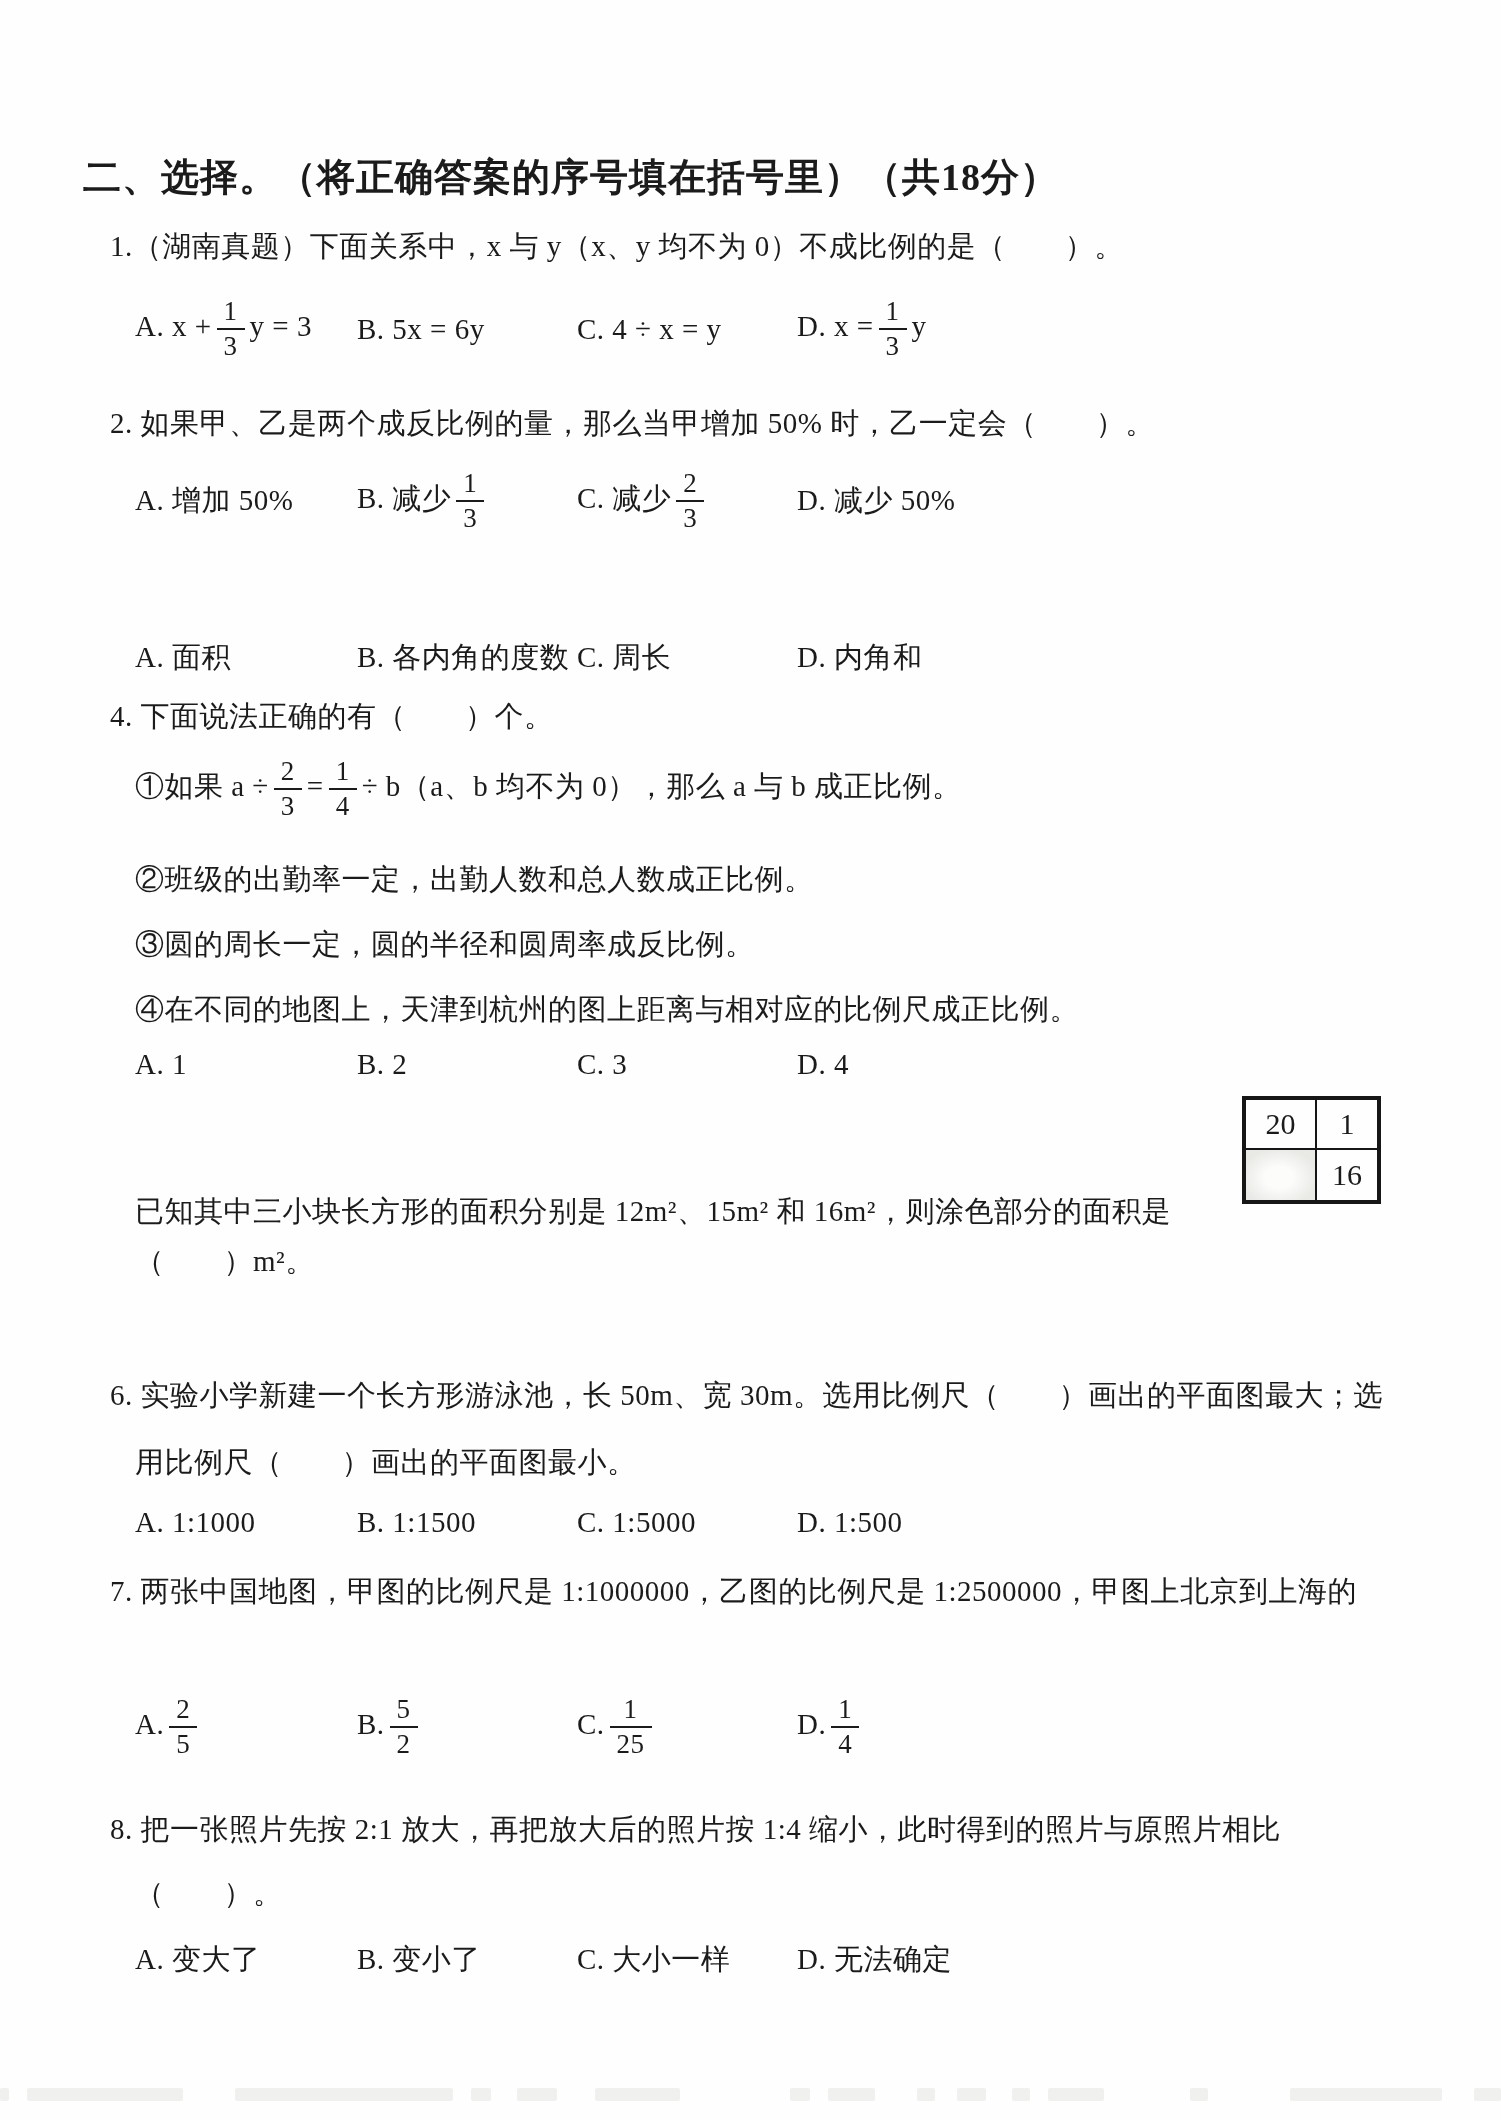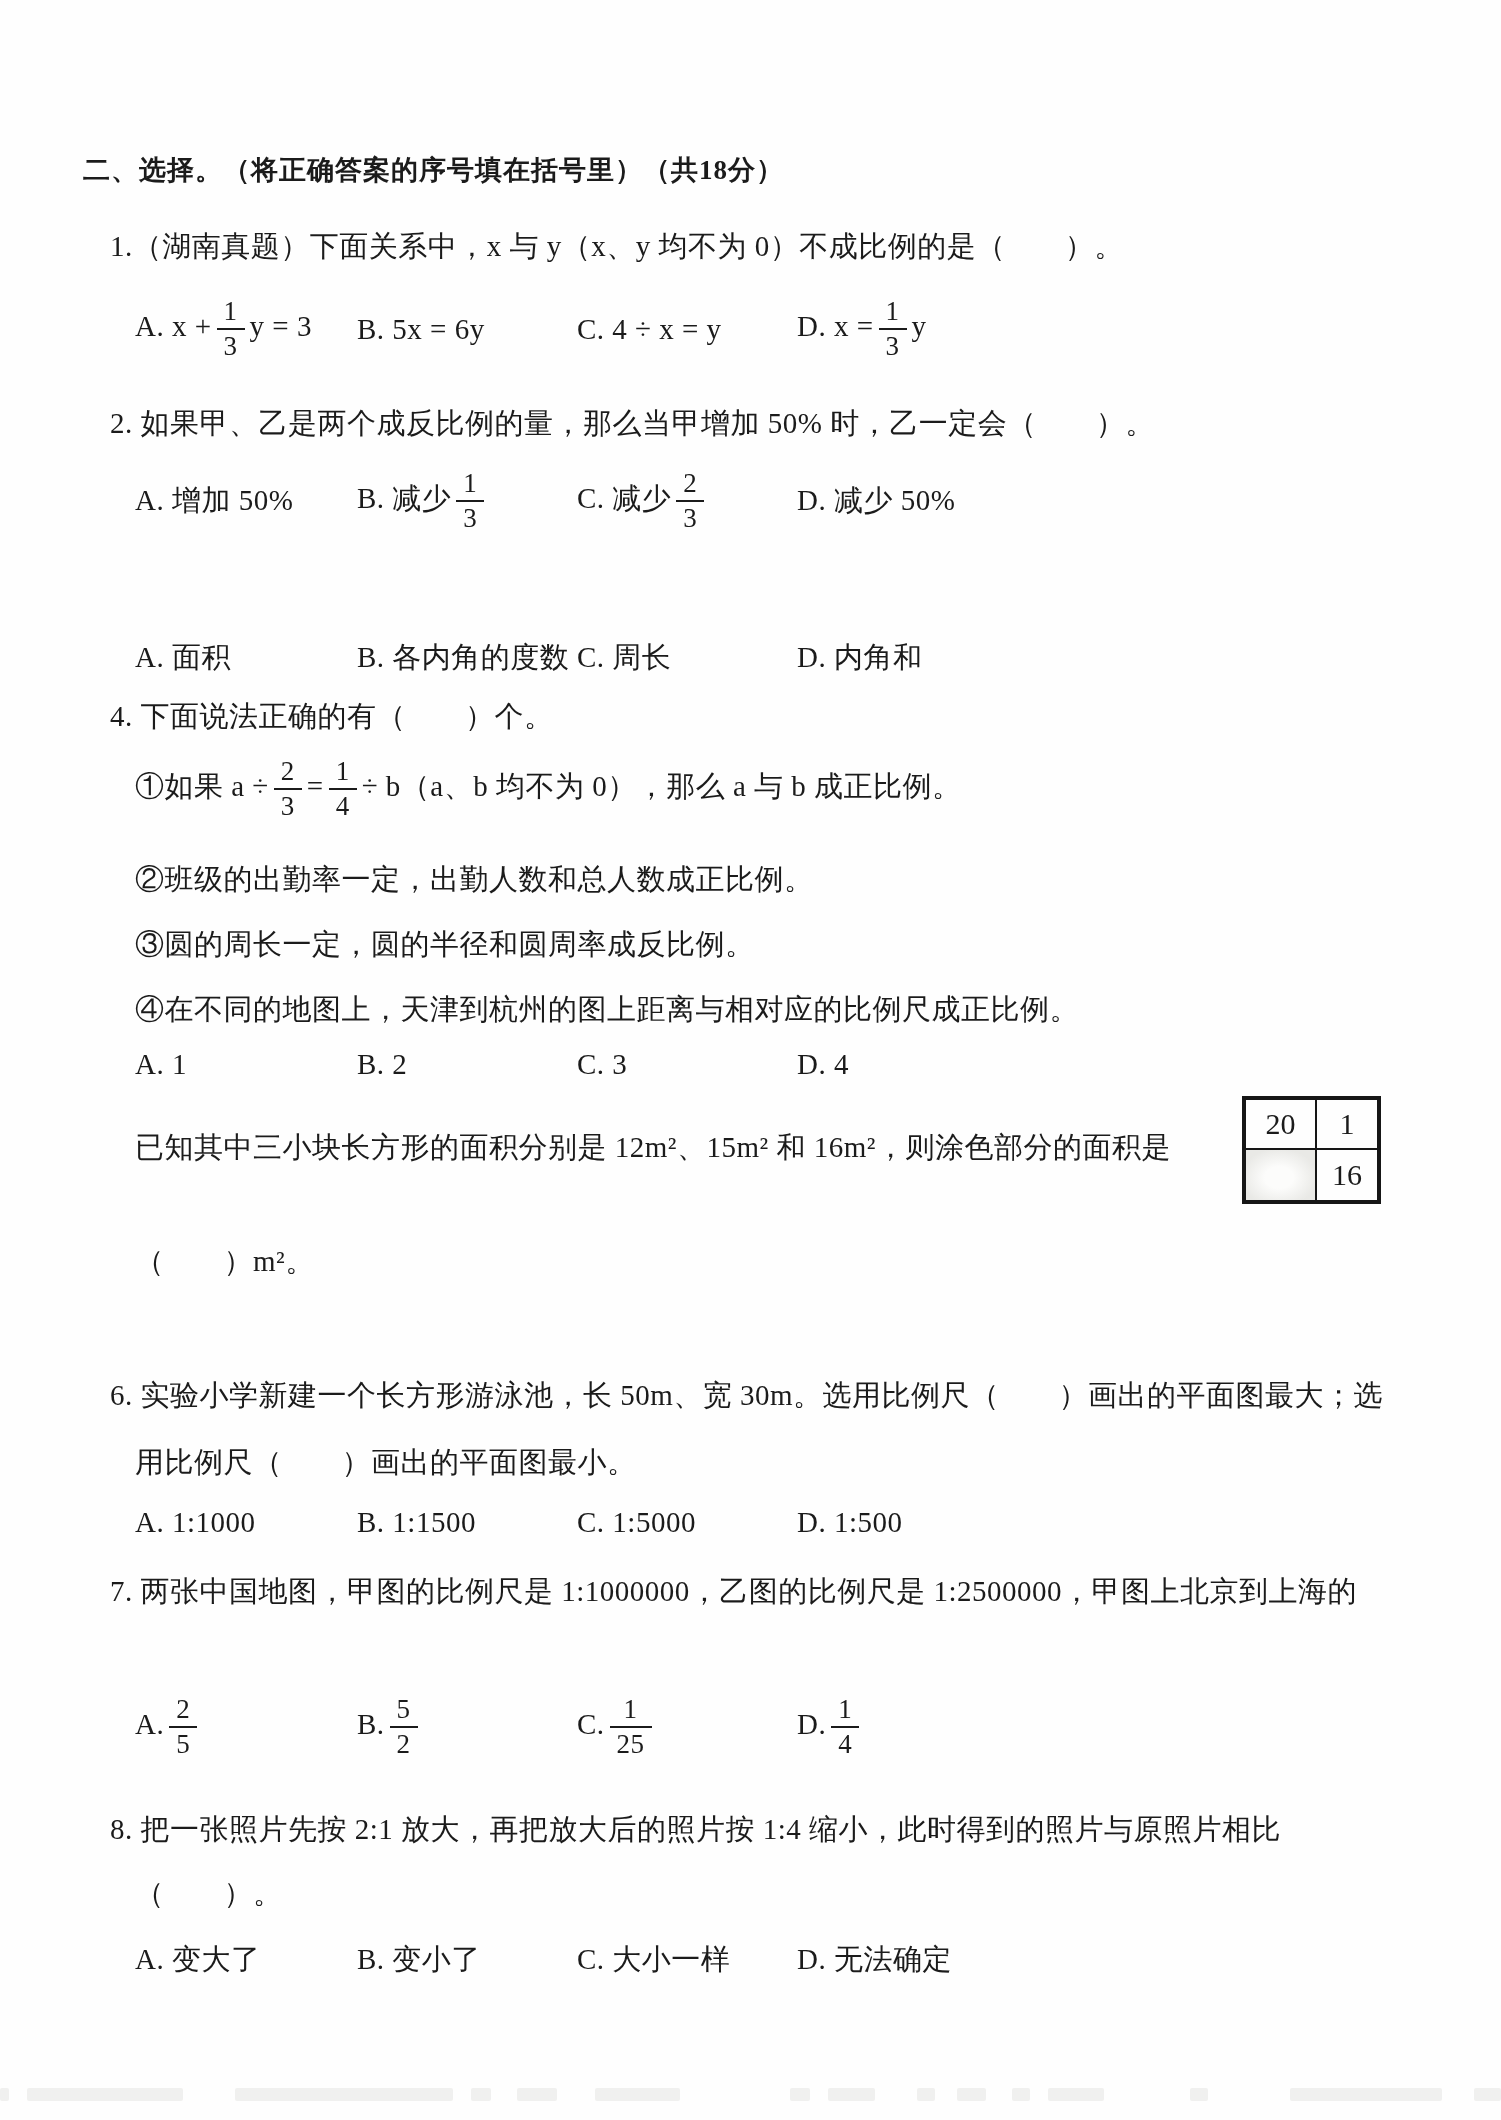--- a/index.html
+++ b/index.html
@@ -11,21 +11,21 @@
   .page {
     position:relative;
     width:1501px;
     height:2120px;
     background:#fefefe;
     overflow:hidden;
   }
   .row { position:absolute; white-space:nowrap; font-size:29px; letter-spacing:0.5px; }
   .stem   { left:110px; }
   .indent { left:135px; }
-  .title  { left:83px; font-weight:bold; font-size:27px; letter-spacing:1px; }
+  .title  { left:83px; font-weight:bold; font-size:38px; letter-spacing:1px; }
   .opts {
     display:grid;
     grid-template-columns:222px 220px 220px auto;
     align-items:center;
   }
   .opt { white-space:nowrap; }
   
   .frac {
     display:inline-block;
     vertical-align:middle;
@@ -99,21 +99,21 @@
   <div class="row indent" style="top:860px">②班级的出勤率一定，出勤人数和总人数成正比例。</div>
   <div class="row indent" style="top:925px">③圆的周长一定，圆的半径和圆周率成反比例。</div>
   <div class="row indent" style="top:990px">④在不同的地图上，天津到杭州的图上距离与相对应的比例尺成正比例。</div>
   <div class="row indent opts" style="top:1048px">
     <span class="opt">A. 1</span>
     <span class="opt">B. 2</span>
     <span class="opt">C. 3</span>
     <span class="opt">D. 4</span>
   </div>
 
-  <div class="row indent" style="top:1128px">已知其中三小块长方形的面积分别是 12m²、15m² 和 16m²，则涂色部分的面积是</div>
+  <div class="row indent" style="top:1192px">已知其中三小块长方形的面积分别是 12m²、15m² 和 16m²，则涂色部分的面积是</div>
   <div class="row indent" style="top:1242px">（　　）m²。</div>
 
   <div class="figure">
     <div class="cell">20</div>
     <div class="cell">1</div>
     <div class="cell shaded"></div>
     <div class="cell">16</div>
   </div>
 
 

